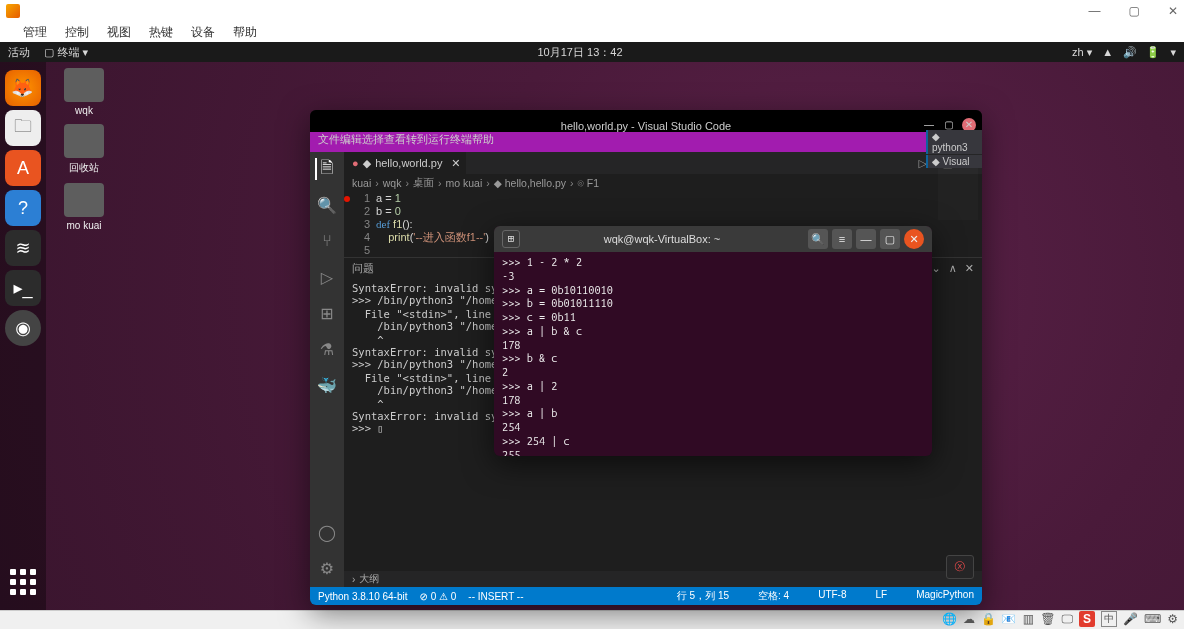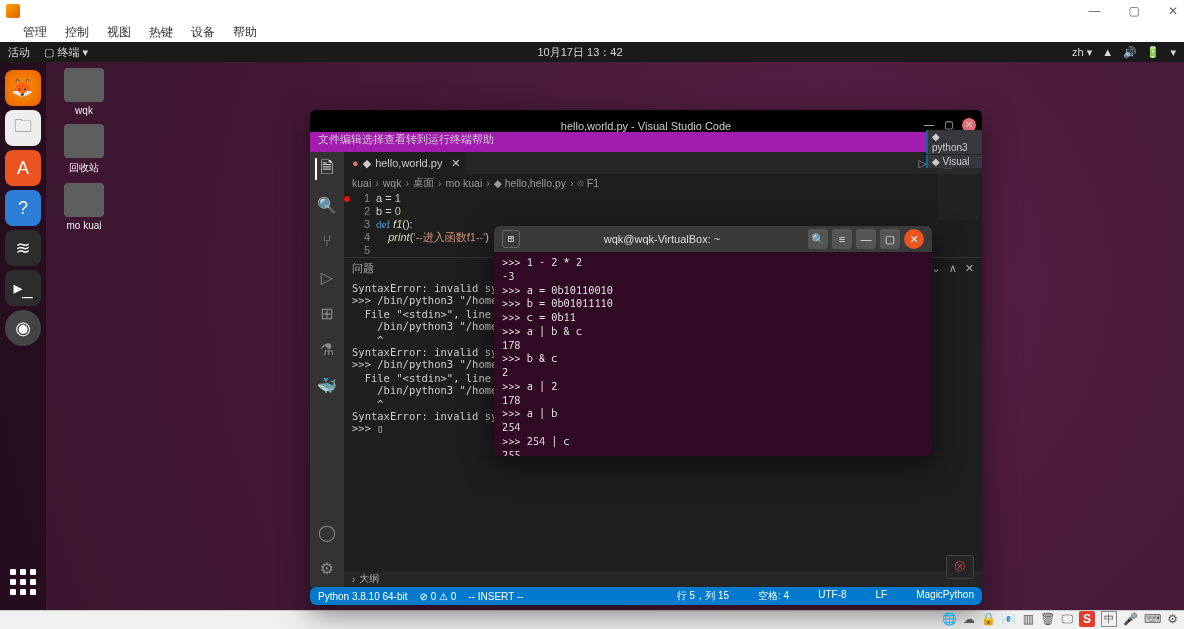--- a/index.html
+++ b/index.html
@@ -60,36 +60,36 @@
 .tabs .tab .x { position: absolute; right: 6px; }
 .tabs .right { margin-left: auto; padding-right: 8px; color: #999; display: flex; gap: 10px; }
 .breadcrumb { height: 18px; padding: 0 8px; color: #888; font-size: 10.5px; display: flex; align-items: center; gap: 4px; }
 .breadcrumb span { color: #999; }
 .code { flex: 0 0 62px; display: flex; font-family: "Consolas", monospace; font-size: 11px; color: #d4d4d4; }
 .gutter { width: 24px; text-align: right; color: #858585; padding-right: 6px; }
 .gutter div { height: 13px; line-height: 13px; }
 .linebp { width: 8px; }
 .linebp .bp { width: 6px; height: 6px; background: #e51400; border-radius: 50%; margin: 4px 0 0 0; }
 .codelines div { height: 13px; line-height: 13px; white-space: pre; }
-.kw { color: #569cd6; font-family: Liberation Serif, serif; } .fn { color: #dcdcaa; font-style: italic; } .num { color: #b5cea8; } .str { color: #ce9178; }
+.kw { color: #569cd6; font-family: Liberation Serif, serif; } .fn { color: #dcdcaa; } .num { color: #b5cea8; } .str { color: #ce9178; }
 .minimap { position: absolute; right: 4px; top: 50px; width: 40px; height: 60px; background: rgba(255,255,255,0.02); }
 
 .problems { flex: 1; background: #1e1e1e; border-top: 1px solid #333; display: flex; flex-direction: column; min-height: 0; }
 .ptabs { height: 20px; display: flex; align-items: center; padding: 0 8px; color: #aaa; font-size: 11px; position: relative; }
 .ptabs .right { margin-left: auto; display: flex; gap: 8px; }
 .pbody { flex: 1; padding: 4px 8px; font-family: Consolas, monospace; font-size: 10.5px; color: #ccc; overflow: hidden; position: relative; white-space: pre; }
 .pside { position: absolute; right: 0; top: 20px; width: 56px; }
 .pside div { font-size: 10px; background: #37373d; color: #ccc; border-left: 2px solid #0e639c; padding: 1px 4px; margin-bottom: 1px; }
 
 .toast { position: absolute; right: 8px; bottom: 26px; background: #252526; color: #bbb; font-size: 10.5px; padding: 4px 8px; border: 1px solid #444; border-radius: 3px; display: flex; align-items: center; gap: 4px; }
 .toast .xe { color: #f14c4c; }
 
 .outline { height: 16px; background: #252526; font-size: 10px; color: #aaa; padding: 0 8px; display: flex; align-items: center; gap: 4px; }
 
-.statusbar { height: 18px; background: #007acc; color: #fff; font-size: 10px; display: flex; align-items: center; padding: 0 8px; gap: 12px; border-radius: 6px; }
+.statusbar { height: 18px; background: #007acc; color: #fff; font-size: 10px; display: flex; align-items: center; padding: 0 8px; gap: 12px; }
 .statusbar .right { margin-left: auto; display: flex; gap: 29px; }
 
 
 .gterm { position: absolute; left: 494px; top: 164px; width: 438px; height: 230px; background: #300a24; border-radius: 6px; box-shadow: 0 8px 30px rgba(0,0,0,.6); display: flex; flex-direction: column; overflow: hidden; }
 .gt-title { height: 26px; background: #3a3a3a; display: flex; align-items: center; padding: 0 8px; color: #ddd; font-size: 11px; }
 .gt-title .newtab { width: 18px; height: 18px; border: 1px solid #666; border-radius: 3px; text-align: center; line-height: 16px; font-family: monospace; }
 .gt-title .ttl { margin: 17px auto; }
 .gt-title .tbtn { width: 20px; height: 20px; background: #555; border-radius: 3px; margin-left: 4px; display: flex; align-items: center; justify-content: center; font-size: 11px; color: #eee; }
 .gt-title .tclose { background: #e95420; border-radius: 50%; }
 .gt-body { flex: 1; padding: 4px 8px; font-family: Consolas, "Ubuntu Mono", monospace; font-size: 11px; color: #eee; line-height: 1.25; white-space: pre; overflow: hidden; }

